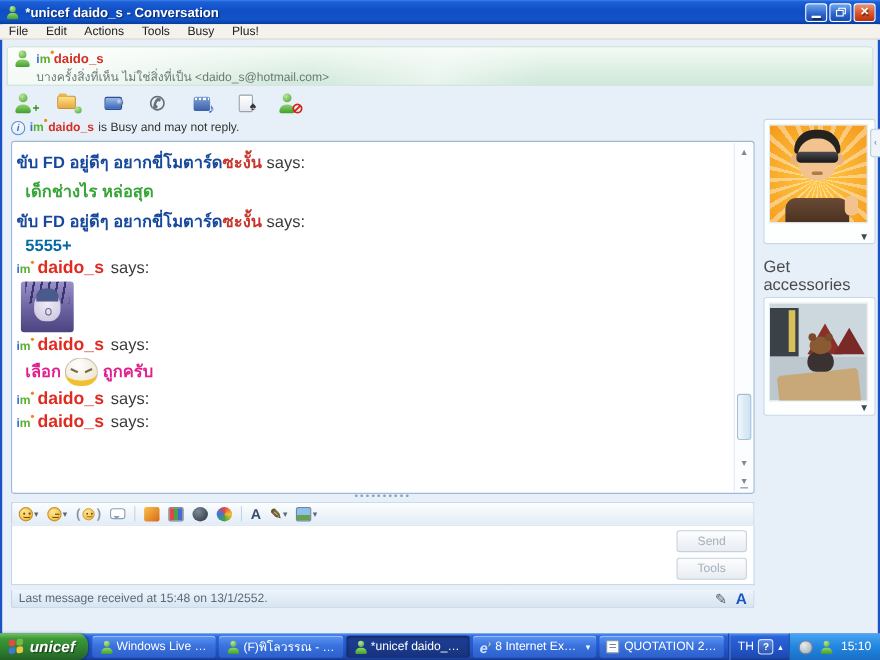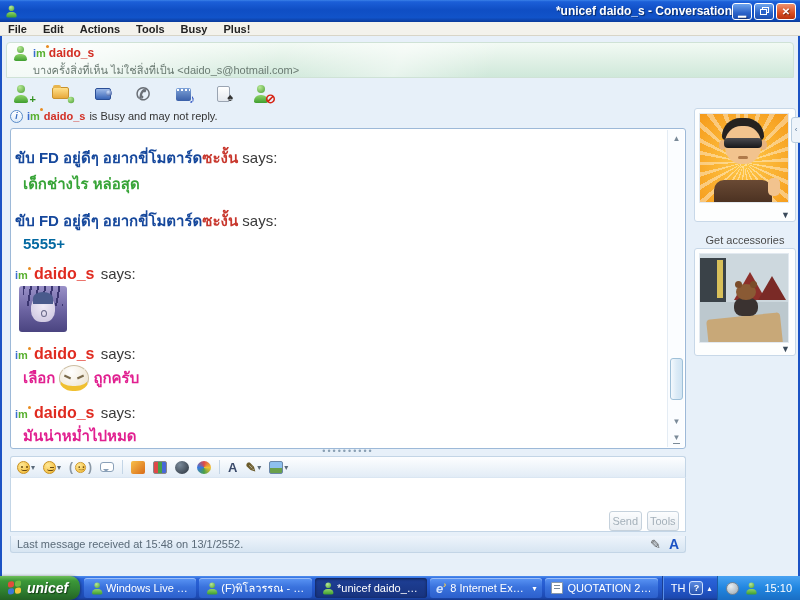--- a/index.html
+++ b/index.html
@@ -6,33 +6,33 @@
   html,body { width:800px; height:600px; overflow:hidden; font-family:"Liberation Sans", sans-serif; }
   #app { position:relative; width:800px; height:600px; background:#3a6ea5; }
 
   
   .window { position:absolute; left:0; top:0; width:800px; height:576px;
             background:#e7f0f9; border-left:2px solid #1b52c4; border-right:2px solid #1b52c4; }
   .titlebar { position:absolute; left:-2px; top:0; width:800px; height:22px;
     background:linear-gradient(180deg,#3a81e8 0%,#1c5fd8 8%,#0f4ec4 45%,#1153c9 80%,#0a3a9b 100%);
     display:flex; align-items:center; padding:0 4px; color:#fff; font-weight:bold; font-size:12px;
     text-shadow:1px 1px 1px rgba(0,0,0,.5); }
-  .titlebar .title { flex:1; margin-left:4px; white-space:nowrap; overflow:hidden;text-align:right; }
+  .titlebar .title { flex:1; margin-left:4px; white-space:nowrap; overflow:hidden; }
   .winbtns { display:flex; gap:2px; }
   .wbtn { width:20px; height:17px; border-radius:3px; border:1px solid #fff;
     display:flex; align-items:center; justify-content:center; color:#fff; font-size:10px; font-weight:bold;
     background:linear-gradient(180deg,#6ea5ee,#2a62c8 60%,#1b4eb0); }
   .wbtn.close { background:linear-gradient(180deg,#f0926f,#da4e22 60%,#b83310); }
   .wbtn .restore-glyph { position:relative; width:9px; height:8px; }
   .wbtn .restore-glyph i { position:absolute; border:1px solid #fff; width:7px; height:6px; display:block; }
   .wbtn .restore-glyph i:first-child { left:2px; top:0; }
   .wbtn .restore-glyph i:last-child { left:0; top:2px; background:#2a62c8; }
 
   .menubar { position:absolute; left:-2px; top:22px; width:800px; height:14px; background:#f3f2ec;
-    border-bottom:1px solid #d8d5c8; display:flex; align-items:center; font-size:11px; color:#222;font-weight:bold; }
+    border-bottom:1px solid #d8d5c8; display:flex; align-items:center; font-size:11px; color:#222; }
   .menu-item { padding:1px 8px; cursor:default; }
 
   
   .banner { position:absolute; left:4px; top:42px; width:788px; height:36px; border-radius:4px 4px 0 0;
     border:1px solid #cfe2d6; overflow:hidden;
     background:
       linear-gradient(115deg, rgba(255,255,255,.75) 10%, rgba(255,255,255,0) 35%, rgba(255,255,255,.5) 50%, rgba(255,255,255,0) 62%),
       linear-gradient(180deg,#f2faf4 0%,#dff0e5 55%,#cfe8da 100%); }
   .contact { position:absolute; left:6px; top:3px; display:flex; gap:5px; }
   .contact-line1 { font-size:12px; display:flex; align-items:baseline; gap:3px; }
@@ -80,21 +80,21 @@
     font-size:11px; color:#333; }
   .info-icon { width:13px; height:13px; border-radius:50%; border:1px solid #5a8cc8; color:#3a6ec0;
     font-size:9px; font-weight:bold; font-style:italic; display:flex; align-items:center; justify-content:center;
     background:linear-gradient(180deg,#ffffff,#dcebfa); }
   .notice .nname { color:#d32f24; font-weight:bold; }
 
   
   .chatbox { position:absolute; left:8px; top:128px; width:676px; height:321px; background:#fff;
     border:1px solid #9db9d8; border-radius:3px; overflow:hidden; }
   .msgs { position:absolute; left:4px; top:4px; right:20px; bottom:0; overflow:hidden; }
-  .msg-header { font-size:15px; margin-top:13px; white-space:nowrap; }
+  .msg-header { font-size:15px; margin-top:3px; white-space:nowrap; }
   .msg-header .says { color:#3a3a3a; }
   .peer-name { color:#16489c; font-weight:bold; }
   .peer-accent { color:#c8372d; font-weight:bold; }
   .self-name { color:#e02b20; font-weight:bold; font-size:16px; margin:0 2px; }
   .msg-line { font-size:15px; font-weight:bold; margin:2px 0 3px 8px; white-space:nowrap; display:flex; align-items:center; gap:4px; }
   .c-green { color:#37a437; } .c-blue { color:#0369a1; } .c-pink { color:#e12090; }
 
   .emo-gloom { width:48px; height:46px; border-radius:3px; margin:3px 0 3px 4px; position:relative; overflow:hidden;
     background:linear-gradient(180deg,#9a91c8 0%,#6a62a0 55%,#4a4480 100%); display:block; }
   .emo-gloom .gl-stripes { position:absolute; left:4px; top:0; width:40px; height:20px;
@@ -148,42 +148,42 @@
   .sq.photo { background:linear-gradient(180deg,#8ec0ee 55%,#6aa04a 55%); border:1px solid #6a87a8; }
   .g.fontA { color:#3a4a6a; font-weight:bold; font-size:13px; }
   .g.pen { color:#6a5a2a; font-size:13px; }
   .dd-arrow { font-size:8px; color:#5a6a7a; }
   .it-sep { width:1px; height:14px; background:#c3d5e6; }
 
   
   .input-area { position:absolute; left:8px; top:477px; width:676px; height:55px; background:#fff;
     border:1px solid #c3d5e6; border-top:1px solid #dae6f2; display:flex; }
   .textbox { flex:1; }
-  .btn-stack { width:76px; padding:4px 6px 0 0; display:flex; flex-direction:row; gap:5px; align-items:flex-end; }
+  .btn-stack { width:76px; padding:4px 6px 0 0; display:flex; flex-direction:column; gap:5px; align-items:flex-end; }
   .ibtn { width:64px; height:20px; border:1px solid #c5d1dc; border-radius:3px; color:#a4b0ba; font-size:11px;
     background:linear-gradient(180deg,#fcfdfe,#e8edf2); font-family:inherit; }
 
   
   .statusbar { position:absolute; left:8px; top:536px; width:676px; height:17px; display:flex; align-items:center;
     padding:0 6px; font-size:11px; color:#5a6a78; border:1px solid #c3d5e6; border-top:0; border-radius:0 0 3px 3px;
     background:linear-gradient(180deg,#eef4fb,#d7e5f2); }
   .statusbar .spacer { flex:1; }
   .sb-ic { margin-left:8px; font-size:13px; }
   .sb-ic.pen { color:#555; } .sb-ic.textA { color:#1b52c4; font-weight:bold; font-size:14px; }
 
   
   .right-panel { position:absolute; left:692px; top:104px; width:102px; bottom:24px; }
   .frame { background:#fdfefe; border:1px solid #c8d8e8; border-radius:3px; padding:4px; position:relative; }
   .frame.top { margin-top:4px; height:114px; }
   .frame.bottom { height:108px; }
   .frame .dd-row { position:absolute; right:5px; bottom:1px; font-size:9px; color:#3a4a5a; cursor:default; }
   .avatar { width:90px; height:90px; border:1px solid #e2e9f0; position:relative; overflow:hidden; }
   .collapse-tab { position:absolute; right:-6px; top:8px; width:10px; height:26px; background:#eef4fa;
     border:1px solid #b8cde0; border-radius:3px 0 0 3px; font-size:8px; color:#5a7a9a; text-align:center; line-height:24px; }
-  .accessories { margin:12px 0 2px; text-align:center; font-size:11px; color:#4a4a4a; }
+  .accessories { margin:12px 0 2px; text-align:left; font-size:15px; color:#4a4a4a; }
 
   .avatar.man { background:
       repeating-conic-gradient(from 0deg at 50% 55%, rgba(255,255,255,.4) 0 5deg, rgba(255,255,255,0) 5deg 14deg),
       radial-gradient(circle at 50% 55%, #ffc94a, #f59a1a); }
   .man .hair { position:absolute; left:22px; top:4px; width:42px; height:22px; border-radius:20px 20px 4px 4px; background:#26221f; }
   .man .face { position:absolute; left:25px; top:12px; width:36px; height:38px; border-radius:45%; background:#f2c38e; }
   .man .ears { position:absolute; left:19px; top:26px; width:48px; height:10px; }
   .man .ears::before,.man .ears::after { content:""; position:absolute; width:7px; height:10px; border-radius:50%; background:#e8b37e; top:0; }
   .man .ears::before { left:0; } .man .ears::after { right:0; }
   .man .shades { position:absolute; left:24px; top:24px; width:38px; height:10px; border-radius:4px; background:linear-gradient(180deg,#4a4a50,#17171a); }
@@ -329,21 +329,20 @@
             <i class="gl-stripes"></i>
             <i class="gl-face"></i>
           </span>
           <div class="msg-header"><span class="im-logo"><span class="i">i</span><span class="m">m</span></span> <span class="self-name">daido_s</span><span class="says"> says:</span></div>
           <div class="msg-line c-pink">
             <span>เลือก</span>
             <span class="emo-bow"></span>
             <span>ถูกครับ</span>
           </div>
           <div class="msg-header"><span class="im-logo"><span class="i">i</span><span class="m">m</span></span> <span class="self-name">daido_s</span><span class="says"> says:</span></div>
-          <div class="msg-line c-pink">มันน่าหม่ำไปหมด</div>
           <div class="msg-header"><span class="im-logo"><span class="i">i</span><span class="m">m</span></span> <span class="self-name">daido_s</span><span class="says"> says:</span></div>
         </div>
       <div class="vscroll">
         <div class="sb-arrow sb-up">▲</div>
         <div class="sb-thumb"></div>
         <div class="sb-arrow sb-down">▼</div>
         <div class="sb-arrow sb-jump"><span>▼</span></div>
       </div>
     </div>
 

